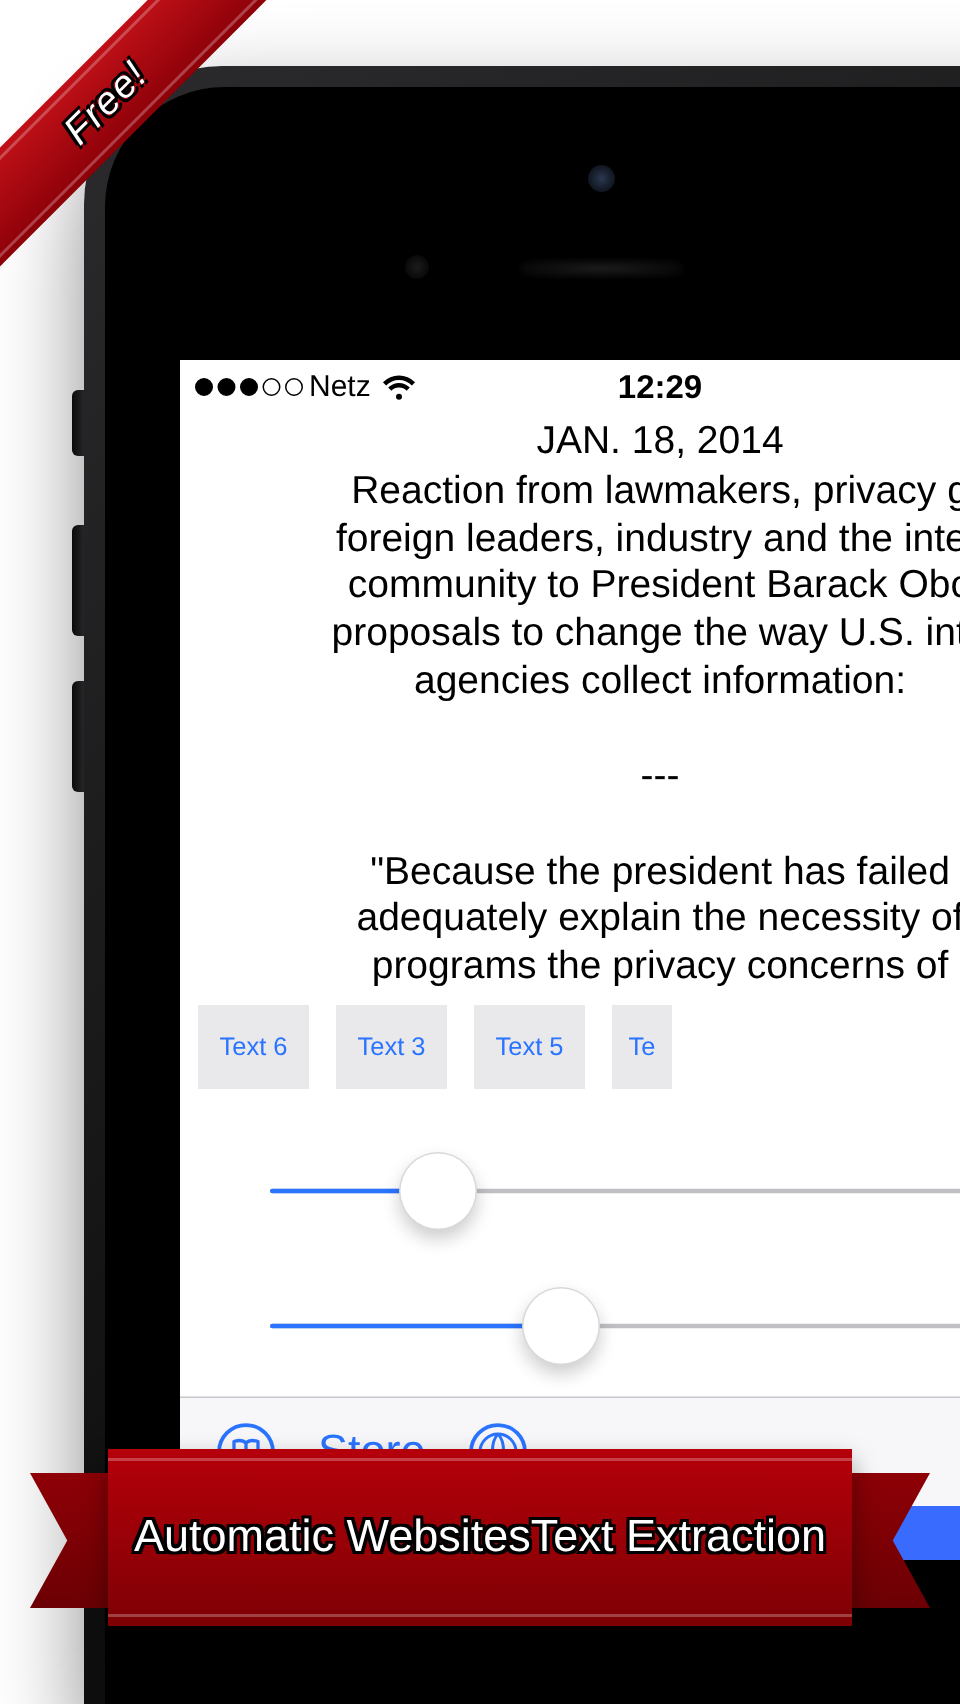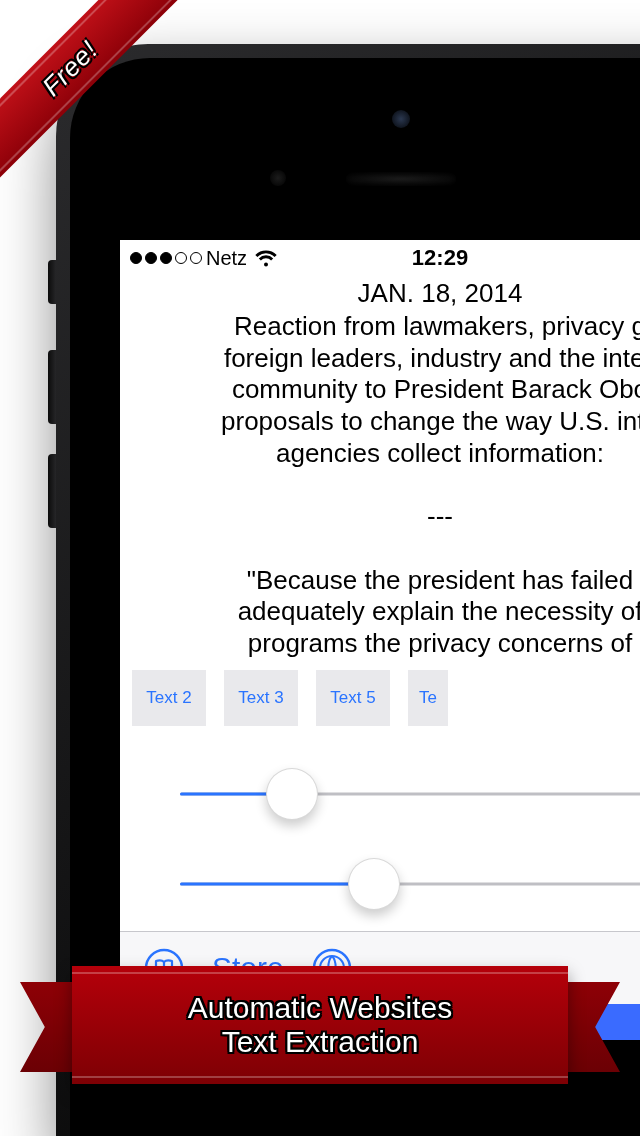--- a/index.html
+++ b/index.html
@@ -64,21 +64,21 @@
 .banner .tail::before{content:"";position:absolute;inset:0;background:linear-gradient(#8e0006,#6b0004);}
 .banner .tail.left::before{clip-path:polygon(0 0,100% 0,100% 100%,0 100%,46% 50%);}
 .banner .tail.right::before{clip-path:polygon(0 0,100% 0,54% 50%,100% 100%,0 100%);}
 .banner .fold{position:absolute;top:16px;width:36px;height:28px;background:#3a0002;}
 .banner .fold.left{left:74px;transform:skewY(35deg);transform-origin:left top;}
 .banner .fold.right{right:74px;transform:skewY(-35deg);transform-origin:right top;}
 .banner .main{position:absolute;left:72px;right:72px;top:0;height:118px;background:linear-gradient(#b5000a,#7d0004);box-shadow:0 8px 16px rgba(0,0,0,0.4);}
 .banner .main::before,.banner .main::after{content:"";position:absolute;left:0;right:0;height:2px;background:rgba(255,255,255,0.25);}
 .banner .main::before{top:6px;}
 .banner .main::after{bottom:6px;}
-.banner .txt{position:absolute;left:72px;right:72px;top:0;height:118px;display:flex;flex-direction:column;align-items:center;justify-content:center;color:#fff;font-family:"Arial Black","Impact",sans-serif;font-size:30px;line-height:1.15;text-shadow:2px 2px 0 #000,-2px -2px 0 #000,-2px 2px 0 #000,2px -2px 0 #000,0 2px 0 #000,2px 0 0 #000,0 -2px 0 #000,-2px 0 0 #000;}
+.banner .txt{position:absolute;left:72px;right:72px;top:0;height:118px;display:flex;flex-direction:row;align-items:center;justify-content:center;color:#fff;font-family:"Arial Black","Impact",sans-serif;font-size:30px;line-height:1.15;text-shadow:2px 2px 0 #000,-2px -2px 0 #000,-2px 2px 0 #000,2px -2px 0 #000,0 2px 0 #000,2px 0 0 #000,0 -2px 0 #000,-2px 0 0 #000;}
 
 svg{display:block;}
 </style>
 </head>
 <body>
 
 <div class="stage">
 
   <div class="ribbon-free">
     <div class="body"></div>
@@ -124,21 +124,21 @@
 
 ---
 
 "Because the president has failed
 adequately explain the necessity of
 programs  the privacy concerns of</div>
     </div>
 
     <div class="tabs">
       <div class="tab">
-          <span>Text 2</span>
+          <span>Text 6</span>
         </div>
       <div class="tab">
           <span>Text 3</span>
         </div>
       <div class="tab">
           <span>Text 5</span>
         </div>
       <div class="tab last">
           <span>Te</span>
         </div>

